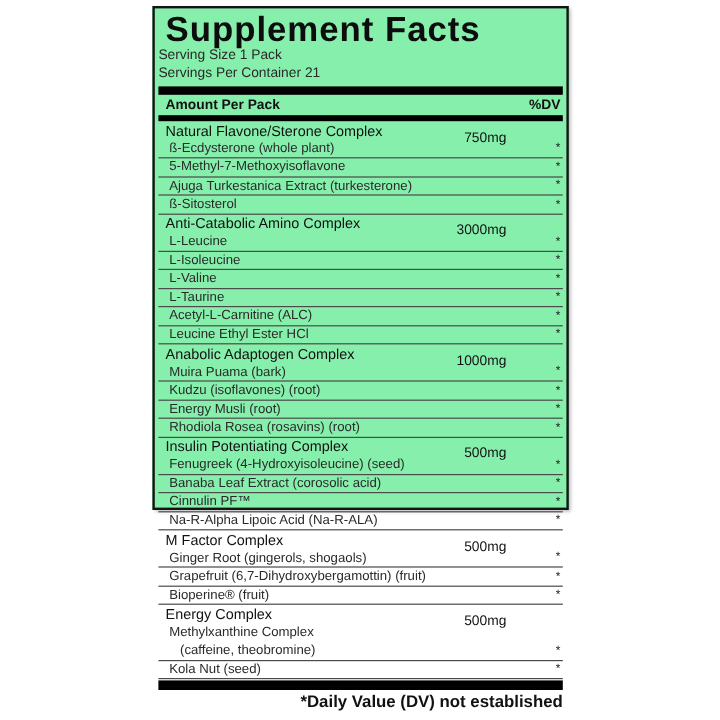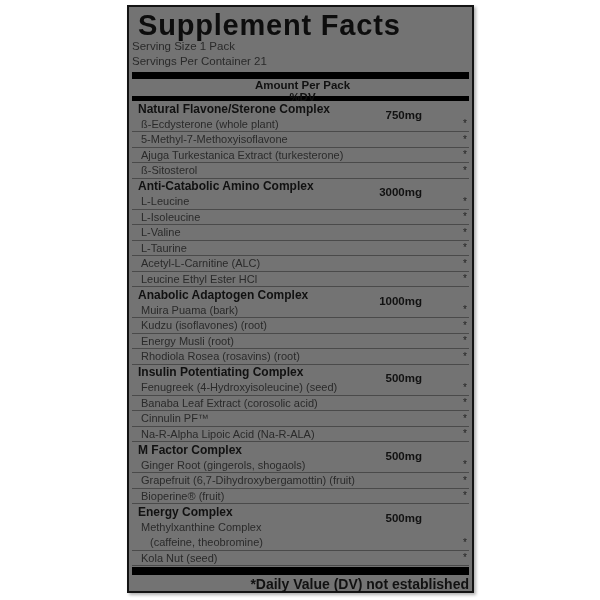--- a/index.html
+++ b/index.html
@@ -9,24 +9,24 @@
     height: 600px;
     background: #ffffff;
     overflow: hidden;
     font-family: "Liberation Sans", sans-serif;
   }
   .label {
     position: absolute;
     left: 127px;
     top: 5px;
     width: 347px;
-    height: 588px;
+    height: 420px;
     box-sizing: border-box;
     border: 2px solid #141414;
-    background: #737373;
+    background: #86efac;
     padding: 4px 3px 0 3px;
     color: #1c1c1c;
     box-shadow: 2px 2px 3px rgba(0,0,0,0.30);
   }
   .title {
     font-size: 29px;
     font-weight: bold;
     letter-spacing: 0.8px;
     line-height: 28px;
     color: #0d0d0d;
@@ -48,25 +48,24 @@
     align-items: center;
     box-sizing: border-box;
   }
   .header-row {
     height: 17px;
     font-weight: bold;
     font-size: 11.5px;
     justify-content: space-between;
     padding: 0 2px 0 6px;
     color: #111;
-    flex-direction: column;
   }
   .sec-row {
     height: 15.5px;
-    font-weight: bold;
+    font-weight: normal;
     font-size: 12px;
     color: #111;
   }
   .sec-name { flex: 1; padding-left: 6px; white-space: nowrap; }
   .sec-amt  { text-align: right; font-size: 11.5px; white-space: nowrap; margin-top: 12px; }
   .dv-col {
     width: 47px;
     text-align: right;
     padding-right: 2px;
     box-sizing: border-box;

